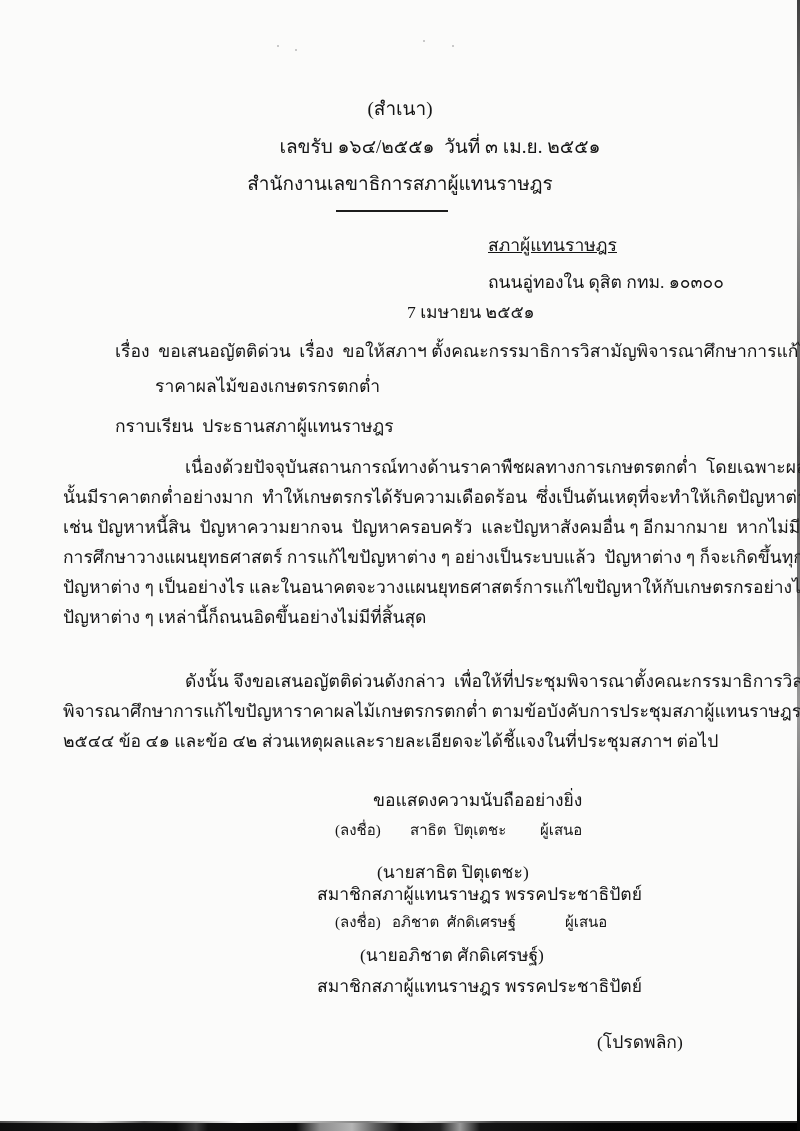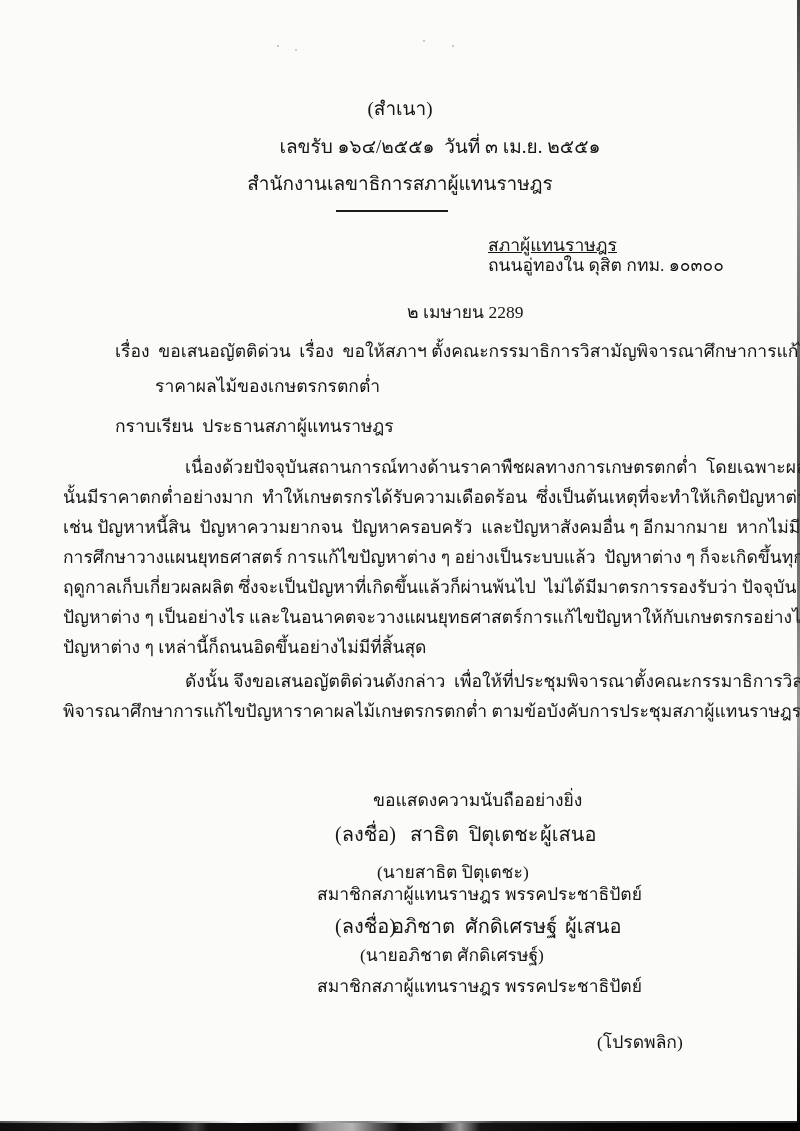--- a/index.html
+++ b/index.html
@@ -15,21 +15,21 @@
   .abs{position:absolute;}
   .center{left:0;width:800px;text-align:center;}
   .line{white-space:pre;padding-left:40px;}
   .hdr{font-size:19px;}
   .txt{font-size:17.5px;}
   .rule{background:#1c1c1c;height:2px;}
   .bodyblock{left:63px;width:684px;}
   .bodyline{font-size:17.5px;line-height:30px;white-space:pre;}
   .indent{padding-left:122px;}
   .sigrow{left:0;width:800px;height:30px;}
-  .sigrow span{position:absolute;white-space:pre;font-size:20px;}
+  .sigrow span{position:absolute;white-space:pre;font-size:15px;}
   .speck{position:absolute;width:2px;height:2px;background:#b9b9b9;border-radius:50%;}
   .bottom-bar{
     left:0;bottom:0;width:800px;height:8px;
     background:linear-gradient(to right,
       #0e0e0e 0%, #161616 10%, #0b0b0b 22%, #3a3a3a 24.5%, #101010 26%,
       #0c0c0c 37%, #8d8d8d 40%, #b5b5b5 44%, #5a5a5a 47%, #111 50%,
       #202020 55%, #9a9a9a 57.5%, #151515 60%, #050505 75%, #000 100%);
   }
   .bottom-bar-fray{
     left:0;bottom:7px;width:800px;height:3px;
@@ -54,42 +54,42 @@
   <div class="speck" style="left:295px;top:49px;"></div>
   <div class="speck" style="left:423px;top:40px;"></div>
   <div class="speck" style="left:452px;top:45px;"></div>
 
   <div class="abs center hdr" style="top:93px;">(สำเนา)</div>
   <div class="abs center hdr line" style="top:131px;">เลขรับ ๑๖๔/๒๕๕๑  วันที่ ๓ เม.ย. ๒๕๕๑</div>
   <div class="abs center hdr" style="top:168px;">สำนักงานเลขาธิการสภาผู้แทนราษฎร</div>
   <div class="abs rule" style="top:210px;left:336px;width:112px;"></div>
 
   <div class="abs txt" style="top:231px;left:488px;text-decoration:underline;">สภาผู้แทนราษฎร</div>
-  <div class="abs txt" style="top:251px;left:488px;">ถนนอู่ทองใน ดุสิต กทม. ๑๐๓๐๐</div>
+  <div class="abs txt" style="top:268px;left:488px;">ถนนอู่ทองใน ดุสิต กทม. ๑๐๓๐๐</div>
 
-  <div class="abs txt" style="top:298px;left:407px;">๒ เมษายน 2289</div>
+  <div class="abs txt" style="top:298px;left:407px;">7 เมษายน ๒๕๕๑</div>
 
   <div class="abs txt line" style="top:337px;left:75px;">เรื่อง  ขอเสนอญัตติด่วน  เรื่อง  ขอให้สภาฯ ตั้งคณะกรรมาธิการวิสามัญพิจารณาศึกษาการแก้ไขปัญหา</div>
   <div class="abs txt line" style="top:412px;left:75px;">กราบเรียน  ประธานสภาผู้แทนราษฎร</div>
 
   <div class="abs txt line" style="top:372px;left:115px;">ราคาผลไม้ของเกษตรกรตกต่ำ</div>
 
   <div class="abs bodyblock" style="top:452px;">
     <div class="bodyline indent">เนื่องด้วยปัจจุบันสถานการณ์ทางด้านราคาพืชผลทางการเกษตรตกต่ำ  โดยเฉพาะผลไม้</div>
     <div class="bodyline">นั้นมีราคาตกต่ำอย่างมาก  ทำให้เกษตรกรได้รับความเดือดร้อน  ซึ่งเป็นต้นเหตุที่จะทำให้เกิดปัญหาต่าง ๆ</div>
     <div class="bodyline">เช่น ปัญหาหนี้สิน  ปัญหาความยากจน  ปัญหาครอบครัว  และปัญหาสังคมอื่น ๆ อีกมากมาย  หากไม่มี</div>
     <div class="bodyline">การศึกษาวางแผนยุทธศาสตร์ การแก้ไขปัญหาต่าง ๆ อย่างเป็นระบบแล้ว  ปัญหาต่าง ๆ ก็จะเกิดขึ้นทุก ๆ</div>
-    <div class="bodyline">ฤดูกาลเก็บเกี่ยวผลผลิต ซึ่งจะเป็นปัญหาที่เกิดขึ้นแล้วก็ผ่านพ้นไป  ไม่ได้มีมาตรการรองรับว่า ปัจจุบัน</div>
     <div class="bodyline">ปัญหาต่าง ๆ เป็นอย่างไร และในอนาคตจะวางแผนยุทธศาสตร์การแก้ไขปัญหาให้กับเกษตรกรอย่างไรบ้าง</div>
     <div class="bodyline">ปัญหาต่าง ๆ เหล่านี้ก็ถนนอิดขึ้นอย่างไม่มีที่สิ้นสุด</div>
   </div>
 
   <div class="abs bodyblock" style="top:666px;">
     <div class="bodyline indent">ดังนั้น จึงขอเสนอญัตติด่วนดังกล่าว  เพื่อให้ที่ประชุมพิจารณาตั้งคณะกรรมาธิการวิสามัญ</div>
     <div class="bodyline">พิจารณาศึกษาการแก้ไขปัญหาราคาผลไม้เกษตรกรตกต่ำ ตามข้อบังคับการประชุมสภาผู้แทนราษฎร พ.ศ.</div>
+    <div class="bodyline">๒๕๔๔ ข้อ ๔๑ และข้อ ๔๒ ส่วนเหตุผลและรายละเอียดจะได้ชี้แจงในที่ประชุมสภาฯ ต่อไป</div>
   </div>
 
   <div class="abs txt" style="top:786px;left:373px;">ขอแสดงความนับถืออย่างยิ่ง</div>
 
   <div class="abs sigrow" style="top:818px;">
     <span style="left:335px;">(ลงชื่อ)</span>
     <span style="left:410px;">สาธิต  ปิตุเตชะ</span>
     <span style="left:540px;">ผู้เสนอ</span>
   </div>
   <div class="abs txt" style="top:858px;left:377px;">(นายสาธิต  ปิตุเตชะ)</div>

